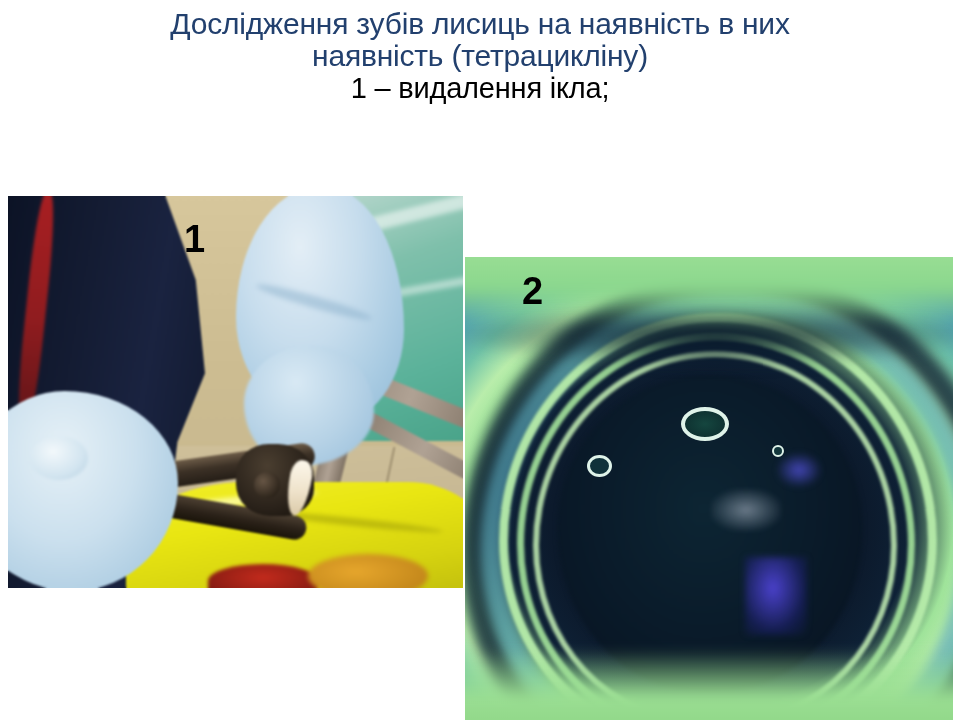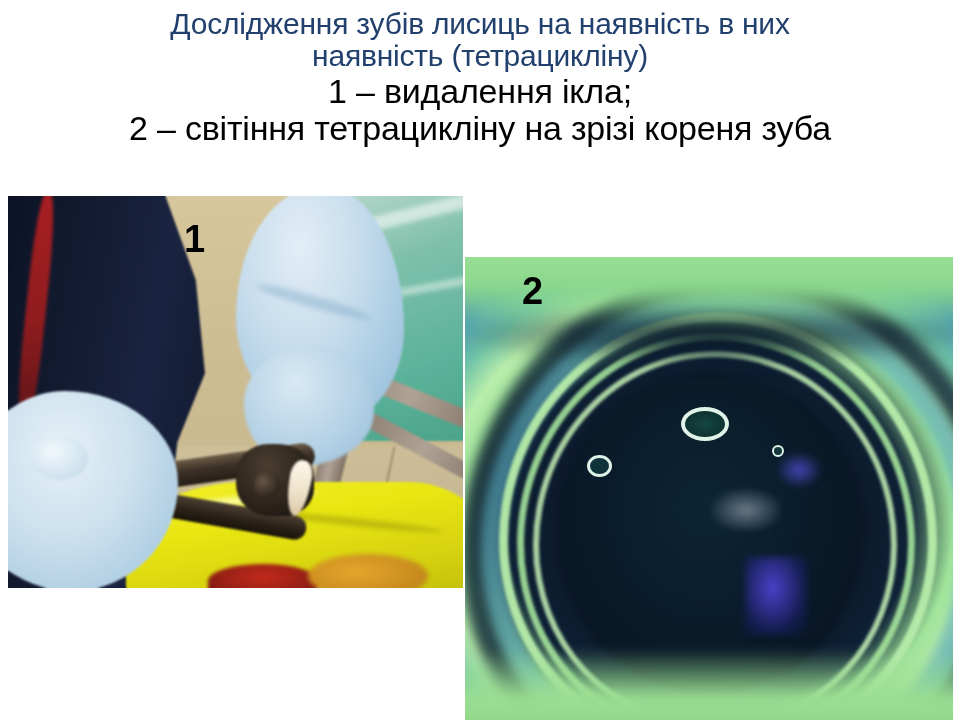--- a/index.html
+++ b/index.html
@@ -34,21 +34,21 @@
   }
   .title-line-main {
     color: #22406e;
     font-size: 30px;
     font-weight: 400;
     letter-spacing: -0.2px;
     white-space: nowrap;
   }
   .title-line-sub {
     color: #000000;
-    font-size: 34px;
+    font-size: 29px;
     font-weight: 400;
     letter-spacing: -0.2px;
     white-space: nowrap;
   }
 
   
   .photo-extraction {
     position: absolute;
     left: 8px;
     top: 196px;
@@ -374,21 +374,20 @@
 </style>
 </head>
 <body>
 
 <div id="slide">
 
   <div class="title-block">
     <div class="title-line-main">Дослідження зубів лисиць на наявність в них</div>
     <div class="title-line-main">наявність (тетрацикліну)</div>
     <div class="title-line-sub">1 – видалення ікла;</div>
-    <div class="title-line-sub">2 – світіння тетрацикліну на зрізі кореня зуба</div>
   </div>
 
   <div class="photo-extraction">
     <div class="layer pe-wall"></div>
     <div class="layer pe-floor"></div>
     <div class="layer pe-tile-line pe-tile-l1"></div>
     <div class="layer pe-tile-line pe-tile-l2"></div>
     <div class="layer pe-tile-line pe-tile-l3"></div>
 
     <div class="layer pe-teal-surface"></div>

